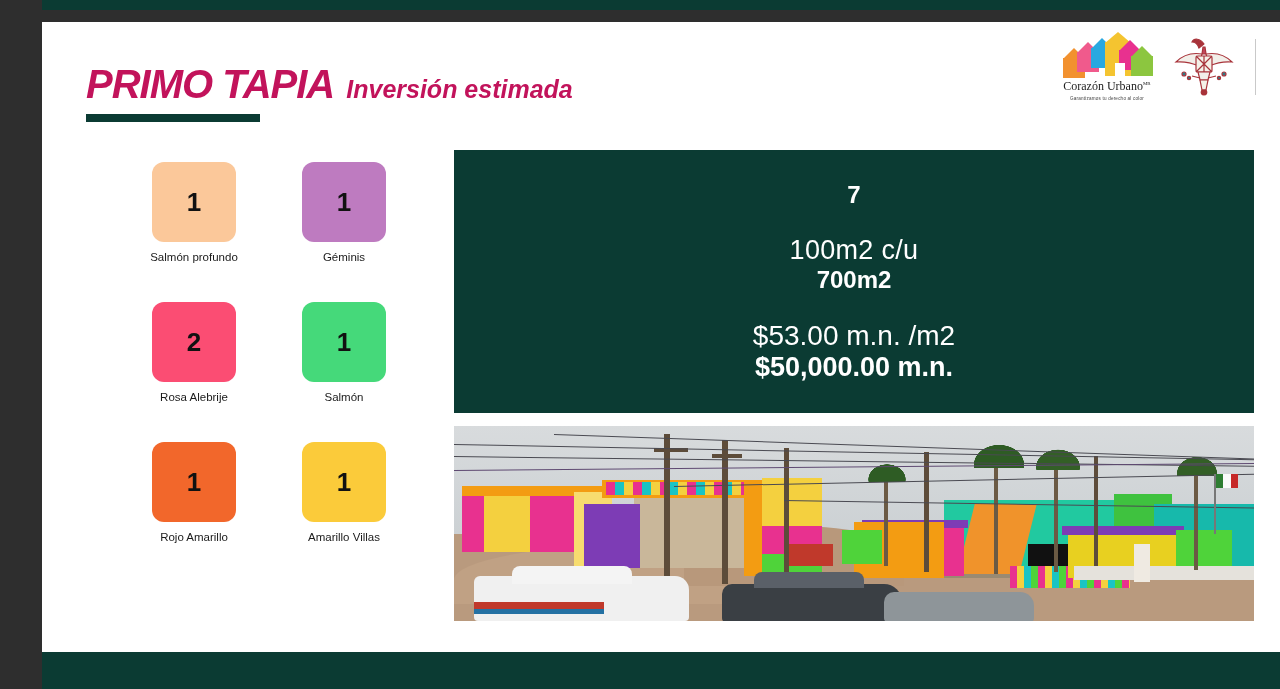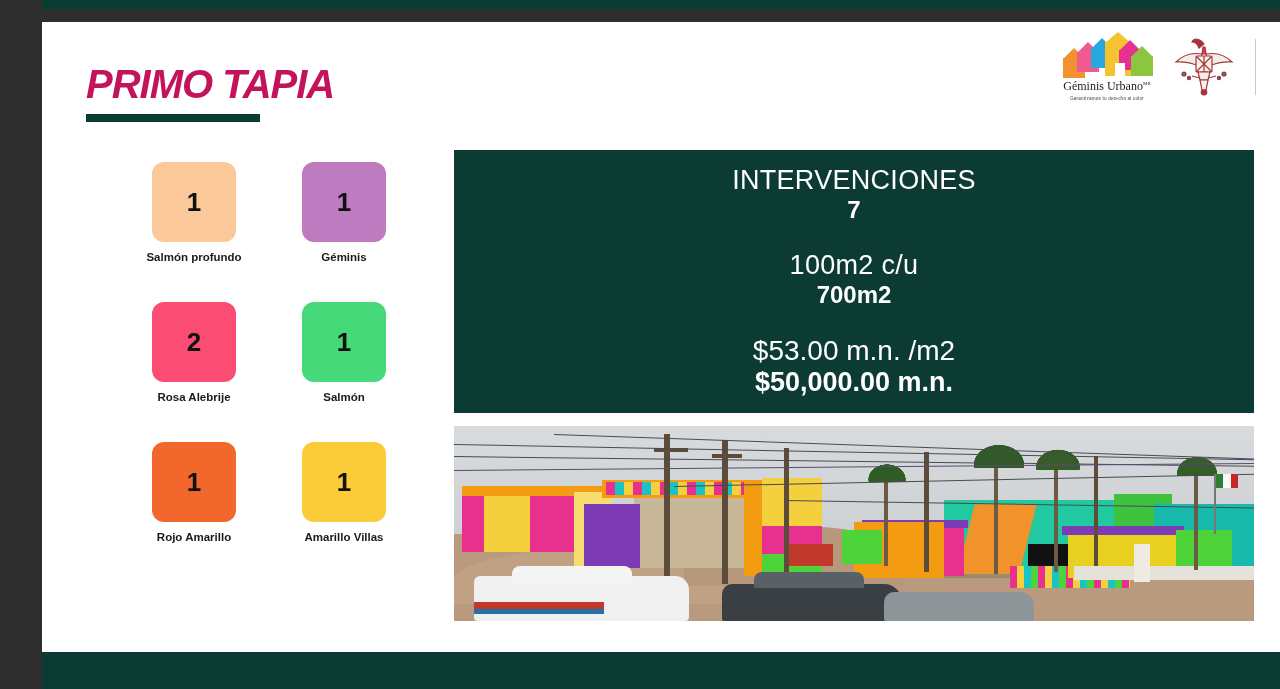--- a/index.html
+++ b/index.html
@@ -59,21 +59,21 @@
 
   
   .swatches { position:absolute; left:110px; top:140px; width:280px; }
   .sw-row { display:flex; gap:66px; margin-bottom:39px; }
   .sw-cell { width:84px; display:flex; flex-direction:column; align-items:center; }
   .sw-box {
     width:84px; height:80px; border-radius:12px;
     display:flex; align-items:center; justify-content:center;
     font-size:26px; font-weight:bold; color:#111;
   }
-  .sw-label { margin-top:9px; font-size:11.5px; font-weight:bold; color:#1a1a1a; text-align:center; white-space:nowrap; }
+  .sw-label { margin-top:9px; font-size:11.5px; font-weight:normal; color:#1a1a1a; text-align:center; white-space:nowrap; }
 
   
   .info-panel {
     position:absolute; left:412px; top:128px; width:800px; height:263px;
     background:#0b3b33; color:#ffffff;
     display:flex; flex-direction:column; align-items:center; justify-content:center;
     text-align:center;
   }
   .ip-light { font-size:27px; font-weight:300; letter-spacing:0.3px; }
   .ip-bold { font-size:24px; font-weight:bold; }
@@ -155,20 +155,21 @@
 
 <div id="root">
 
   <div class="top-green-band" style="background: rgb(11, 59, 51);"></div>
 
   <div class="slide">
 
     <div class="title-wrap">
       <div class="title-line">
         <span class="title-main" style="color: rgb(194, 19, 91);">PRIMO TAPIA</span>
+        <span class="title-sub" style="color: rgb(194, 19, 91);">Inversión estimada</span>
       </div>
       <div class="title-underline" style="background: rgb(11, 59, 51);"></div>
     </div>
 
     <div class="logos">
 
       <div class="logo-cu">
         <div class="houses">
           <div class="house" style="left:0px;  color:#f2912f; height:28px;">
               <div class="roof"></div>
@@ -189,21 +190,21 @@
           <div class="house" style="left:56px; color:#e8318f; height:36px;">
               <div class="roof"></div>
               <div class="body"></div>
             </div>
           <div class="house" style="left:68px; color:#8cc63f; height:30px;">
               <div class="roof"></div>
               <div class="body"></div>
             </div>
           <div style="position:absolute;left:52px;bottom:0;width:10px;height:13px;background:#ffffff;"></div>
         </div>
-        <div class="cu-name"><span>Géminis Urbano</span><span class="cu-tm">MR</span></div>
+        <div class="cu-name"><span>Corazón Urbano</span><span class="cu-tm">MR</span></div>
         <div class="cu-tag">Garantizamos tu derecho al color</div>
       </div>
 
       <div class="logo-eagle">
         <svg width="64" height="62" viewBox="0 0 64 62" aria-hidden="true">
           <g fill="none" stroke="#a8333a" stroke-width="1.2">
             <path d="M32 10 C28 4 22 4 20 8 C24 8 26 11 27 14 Z" fill="#a8333a"></path>
             <path d="M31 13 L33 13 L34 20 L30 20 Z" fill="#c2475a"></path>
             <path d="M30 20 C18 18 10 22 4 28 C14 27 20 29 27 32 Z" fill="#f2efe9" stroke="#a8333a"></path>
             <path d="M34 20 C46 18 54 22 60 28 C50 27 44 29 37 32 Z" fill="#f2efe9" stroke="#a8333a"></path>
@@ -252,21 +253,20 @@
           <div class="sw-label">Rojo Amarillo</div>
         </div>
         <div class="sw-cell">
           <div class="sw-box" id="sw5" style="background: rgb(251, 203, 58);">1</div>
           <div class="sw-label">Amarillo Villas</div>
         </div>
       </div>
     </div>
 
     <div class="info-panel" style="background: rgb(11, 59, 51);">
-      <div class="ip-light">INTERVENCIONES</div>
       <div class="ip-bold">7</div>
       <div class="ip-gap"></div>
       <div class="ip-light">100m2 c/u</div>
       <div class="ip-bold">700m2</div>
       <div class="ip-gap"></div>
       <div class="ip-money-light">$53.00 m.n. /m2</div>
       <div class="ip-money-bold">$50,000.00 m.n.</div>
     </div>
 
     <div class="photo" title="Puente peatonal y viviendas intervenidas con color en Primo Tapia">

